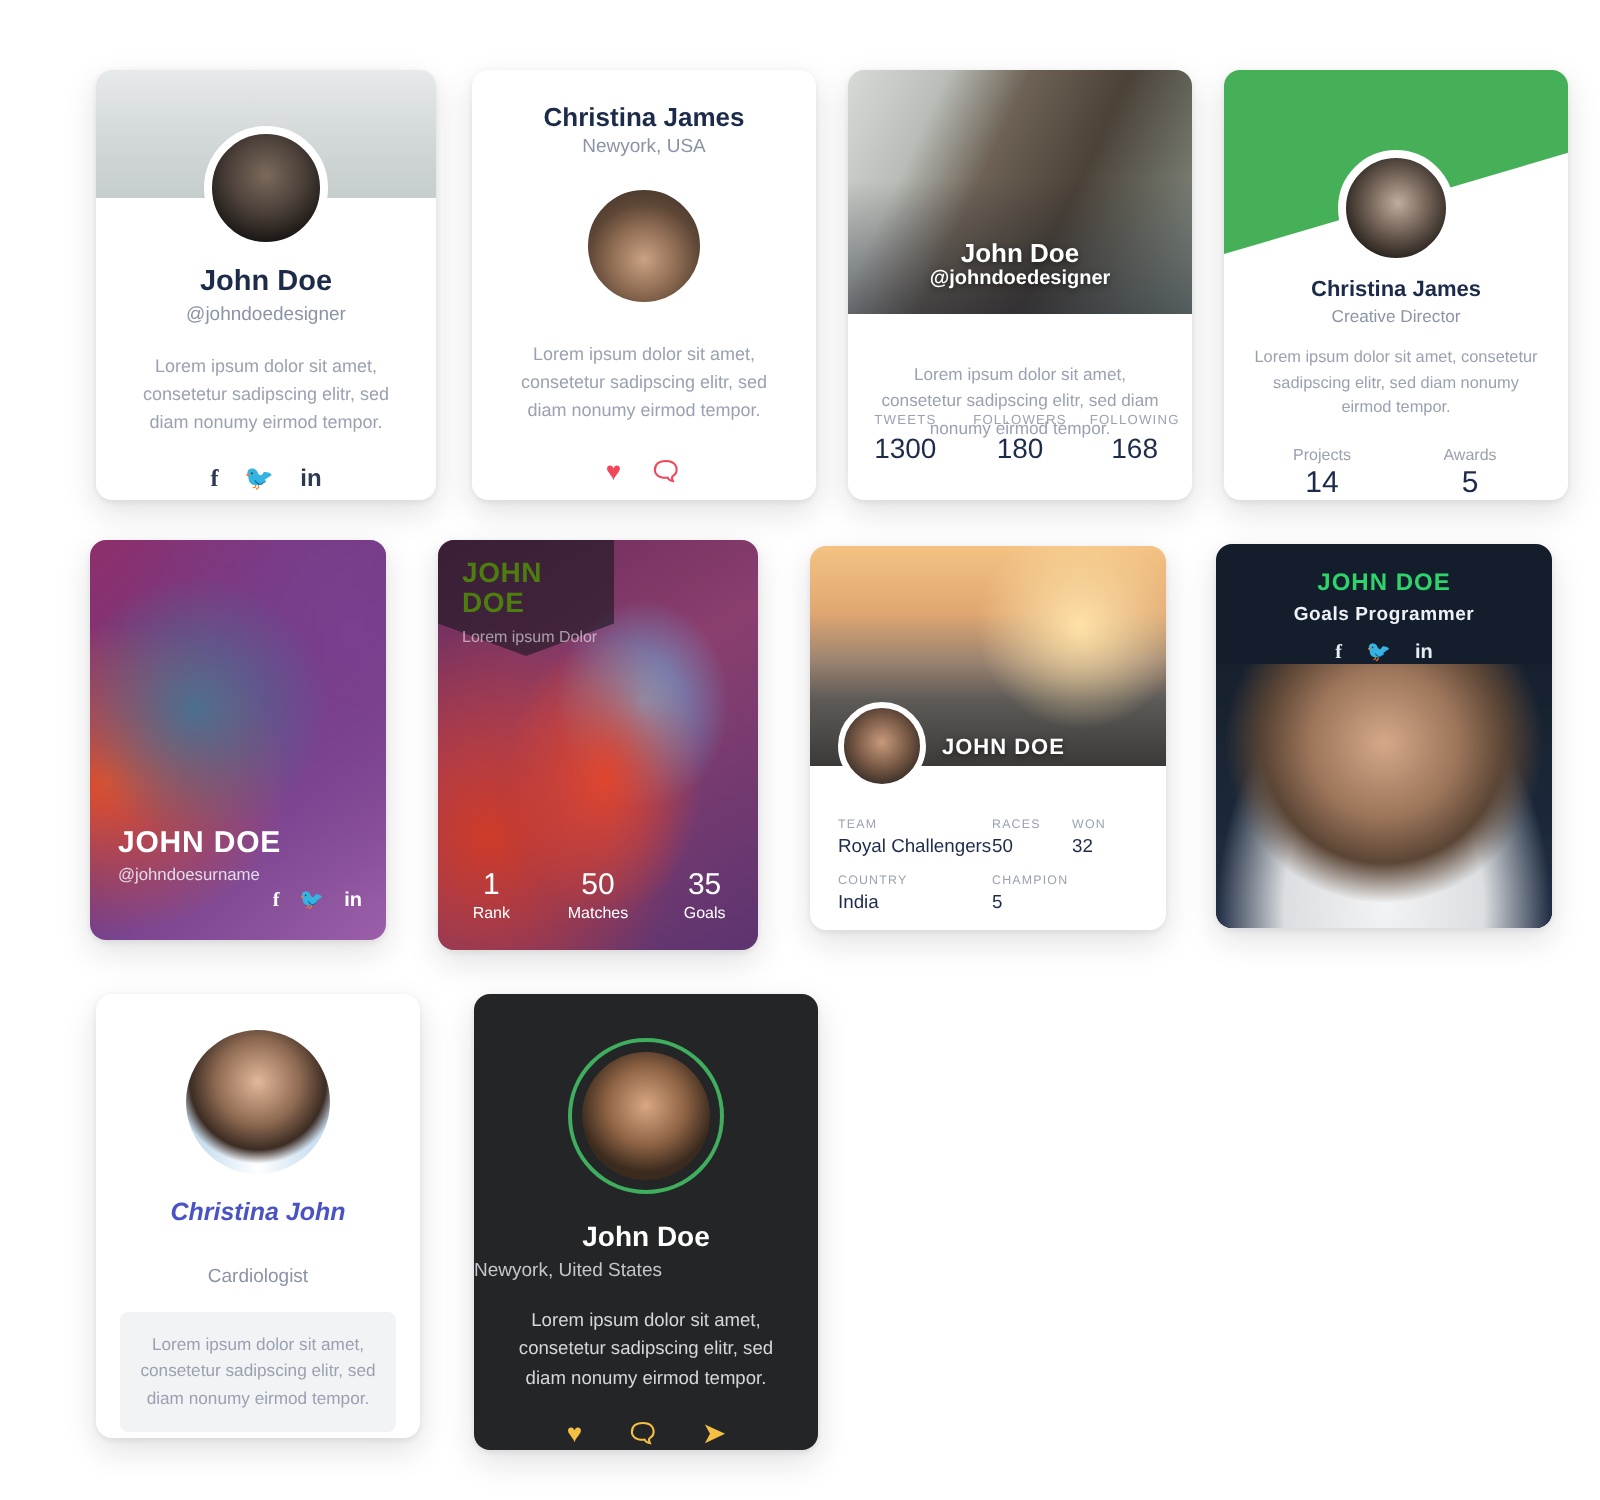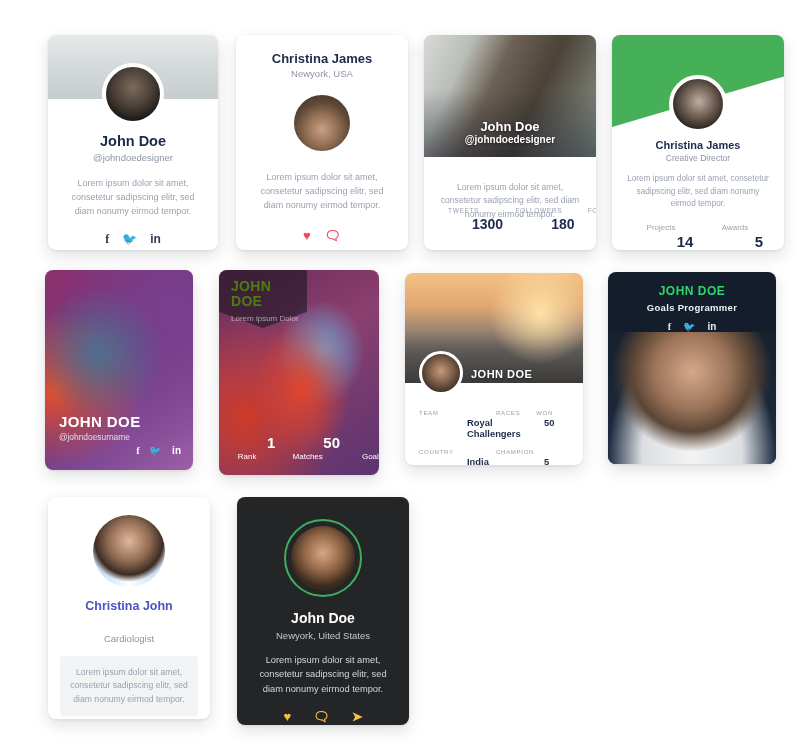--- a/index.html
+++ b/index.html
@@ -26,21 +26,21 @@
     background-size: cover;
     background-position: center 22%;
     overflow: hidden;
     position: relative;
   }
   .ring-white { border: 4px solid #fff; }
   .name { font-weight: bold; color: #1d2b4b; }
   .handle { color: #8b93a6; }
   .bio { color: #9aa1b1; line-height: 1.55; }
   .stat-label { color: #9aa1b1; letter-spacing: .6px; text-transform: uppercase; }
-  .stat-val { color: #1d2b4b; font-weight: bold; margin-left: 48px; }
+  .stat-val { color: #1d2b4b; font-weight: normal; }
   .soc { display: flex; justify-content: center; gap: 14px; align-items: center; }
   .soc span { font-weight: bold; line-height: 1; }
   .ico-f::before { content: "f"; font-family: "Liberation Serif", serif; }
   .ico-t::before { content: "\1F426"; }
   .ico-in::before { content: "in"; }
   .ico-heart::before { content: "\2665"; }
   .ico-chat::before { content: "\1F5E8"; }
   .ico-send::before { content: "\27A4"; }
 
   
@@ -174,35 +174,35 @@
   #card8 { left: 608px; top: 272px; width: 168px; height: 192px; background: #131d2b; }
   #card8 .top { padding-top: 12px; text-align: center; position: relative; z-index: 2; }
   #card8 .name { color: #2fd46b; font-size: 12px; letter-spacing: .5px; }
   #card8 .handle { color: #eef2f6; font-size: 9.5px; font-weight: bold; margin-top: 4px; letter-spacing: .3px; }
   #card8 .soc { margin-top: 9px; gap: 12px; color: #e8edf2; font-size: 10px; }
   #card8 .photo { position: absolute; left: 0; bottom: 0; width: 100%; height: 132px; }
 
   
   #card9 { left: 48px; top: 497px; width: 162px; height: 222px; }
   #card9 .avatar { width: 72px; height: 72px; margin: 18px auto 0; }
-  #card9 .name { color: #4a53c4; font-size: 12.5px; text-align: center; margin-top: 12px; }
+  #card9 .name { color: #4a53c4; font-size: 12.5px; text-align: center; margin-top: 12px; font-style: italic; }
   #card9 .handle { font-size: 9.5px; text-align: center; margin-top: 20px; }
   #card9 .bioBox { margin: 12px 12px 0; background: #f2f3f5; border-radius: 4px; padding: 10px 8px; }
   #card9 .bio { font-size: 8.6px; text-align: center; }
   #card9 .btn { display: block; margin: 14px auto 0; background: #3a4bd4; color: #fff; border: none;
     border-radius: 14px; padding: 7px 16px; font-size: 7.6px; font-weight: bold; letter-spacing: .5px;
     font-family: "Liberation Sans", sans-serif; cursor: pointer; }
 
   
   #card10 { left: 237px; top: 497px; width: 172px; height: 228px; background: #242527; }
   #card10 .ringwrap { width: 78px; height: 78px; margin: 22px auto 0; border-radius: 50%;
     border: 2px solid #3fae5d; padding: 5px; }
   #card10 .avatar { width: 100%; height: 100%; }
   #card10 .name { color: #fff; font-size: 14px; text-align: center; margin-top: 13px; }
-  #card10 .handle { color: #c3c7cc; font-size: 9.5px; text-align: center; margin-top: 4px; }
+  #card10 .handle { color: #c3c7cc; font-size: 9.5px; margin-top: 4px; }
   #card10 .bio { color: #d3d7dc; font-size: 9.3px; text-align: center; margin: 12px 14px 0; }
   #card10 .soc { margin-top: 14px; gap: 22px; color: #f5bf43; font-size: 13px; }
 </style>
 </head>
 <body>
 
 <div class="board">
 
   <div class="card" id="card1">
     <div class="cover ph-forest"></div>

